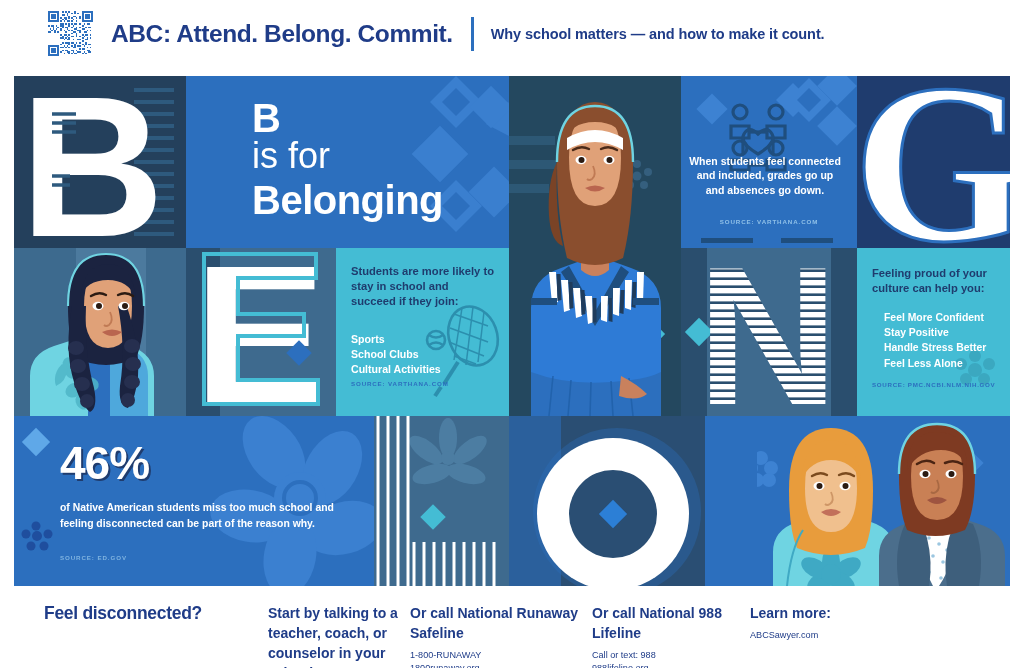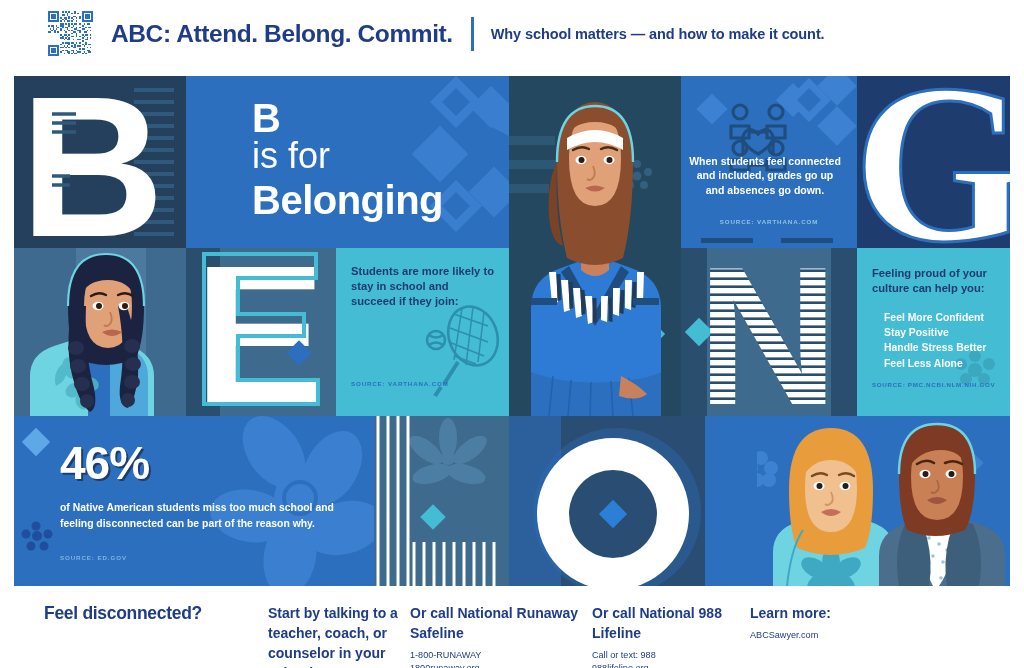--- a/index.html
+++ b/index.html
@@ -469,20 +469,25 @@
             <line x1="126" y1="60" x2="118" y2="112"></line>
               <line x1="137" y1="59" x2="130" y2="117"></line>
             <line x1="148" y1="64" x2="142" y2="114"></line>
           </g>
           <circle cx="100" cy="92" r="9"></circle>
           <path d="M93 87 q7 5 14 0"></path>
             <path d="M93 97 q7-5 14 0"></path>
         </g>
       </svg>
       <div class="sports-head">Students are more likely to stay in school and succeed if they join:</div>
+      <div class="sports-list">
+        <div>Sports</div>
+        <div>School Clubs</div>
+        <div>Cultural Activities</div>
+      </div>
       <div class="sports-src">SOURCE: VARTHANA.COM</div>
     </div>
 
     <div class="cell c-nletter">
       <svg width="176" height="168" viewBox="0 0 176 168">
         <rect width="176" height="168" fill="#3E6A8E"></rect>
         <rect x="0" y="0" width="26" height="168" fill="#2A4E6E"></rect>
         <rect x="150" y="0" width="26" height="168" fill="#2A4E6E"></rect>
         <rect x="20" y="246" width="18" height="18" fill="#44BCD4" transform="rotate(45 29 255)"></rect>
         <rect x="8" y="74" width="20" height="20" fill="#44BCD4" transform="rotate(45 18 84)"></rect>

